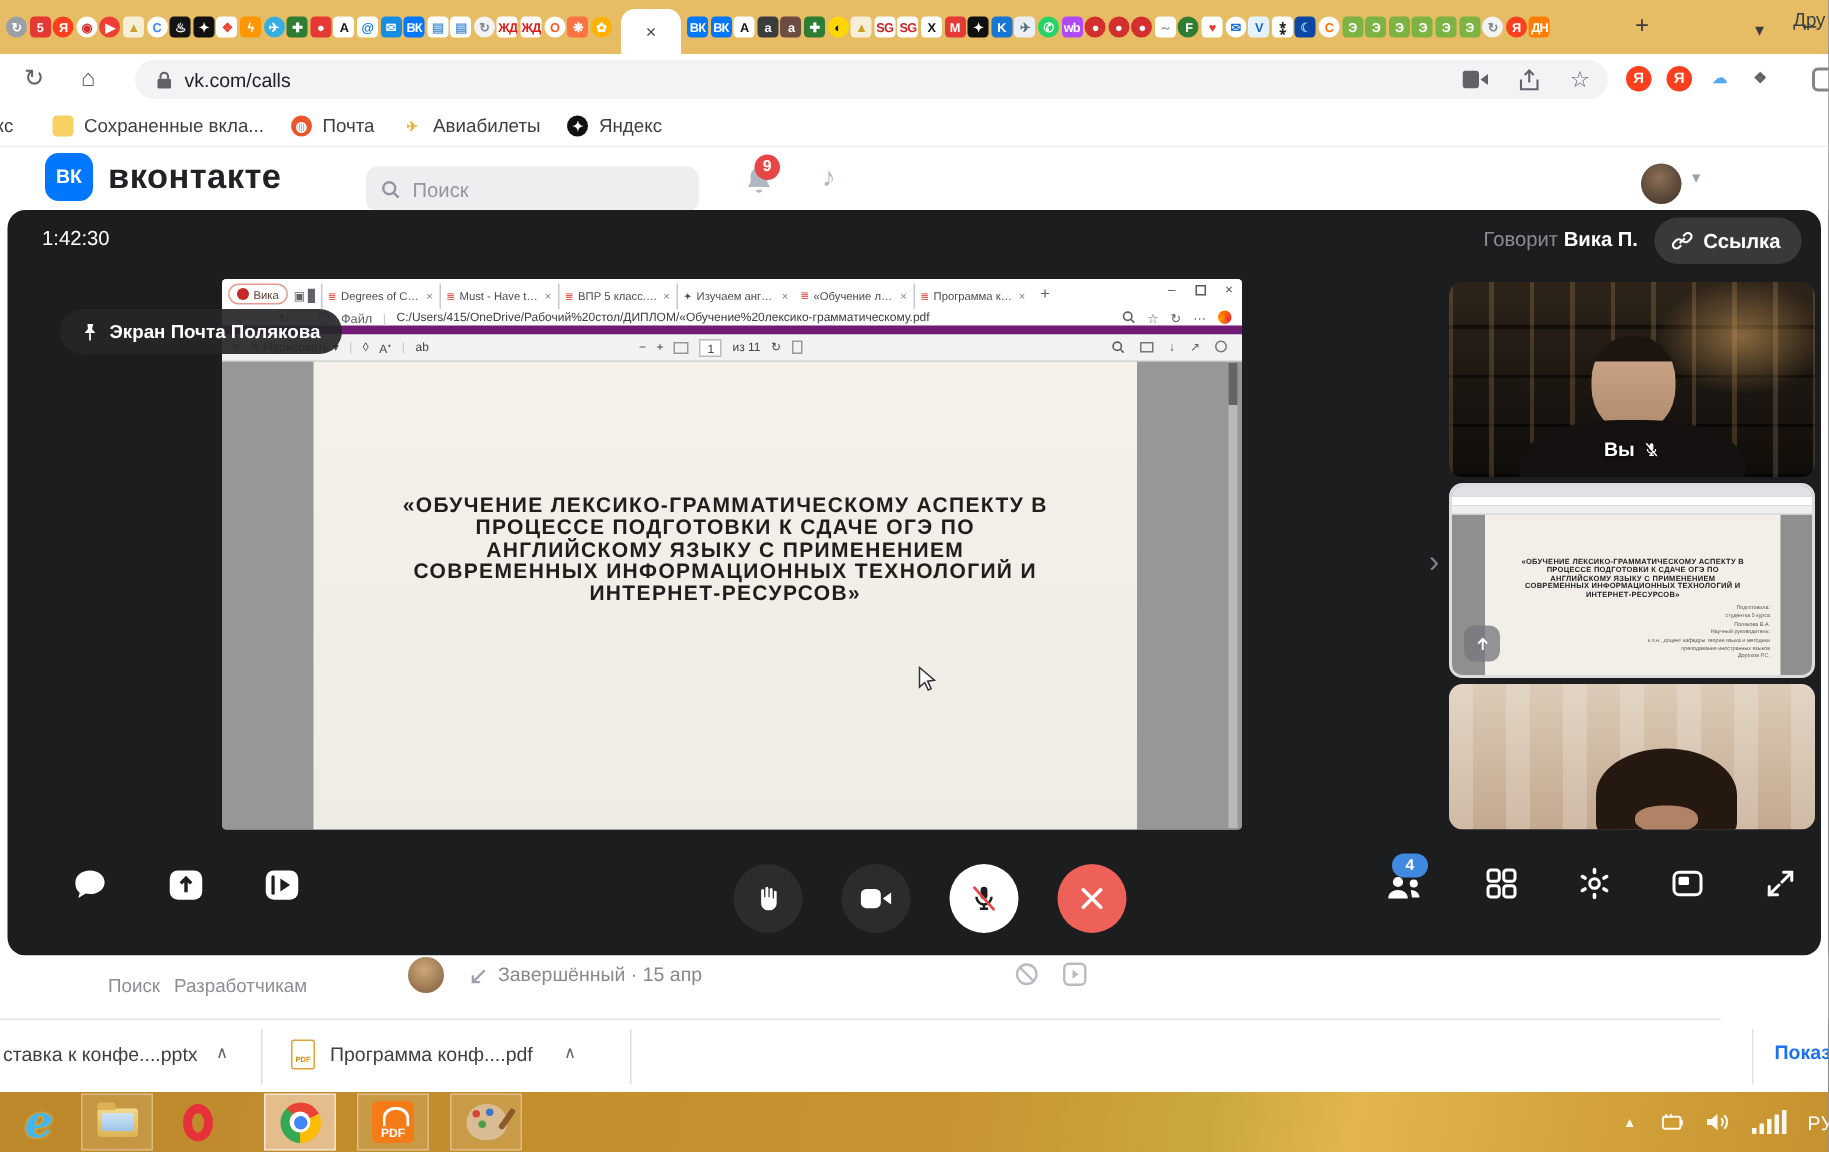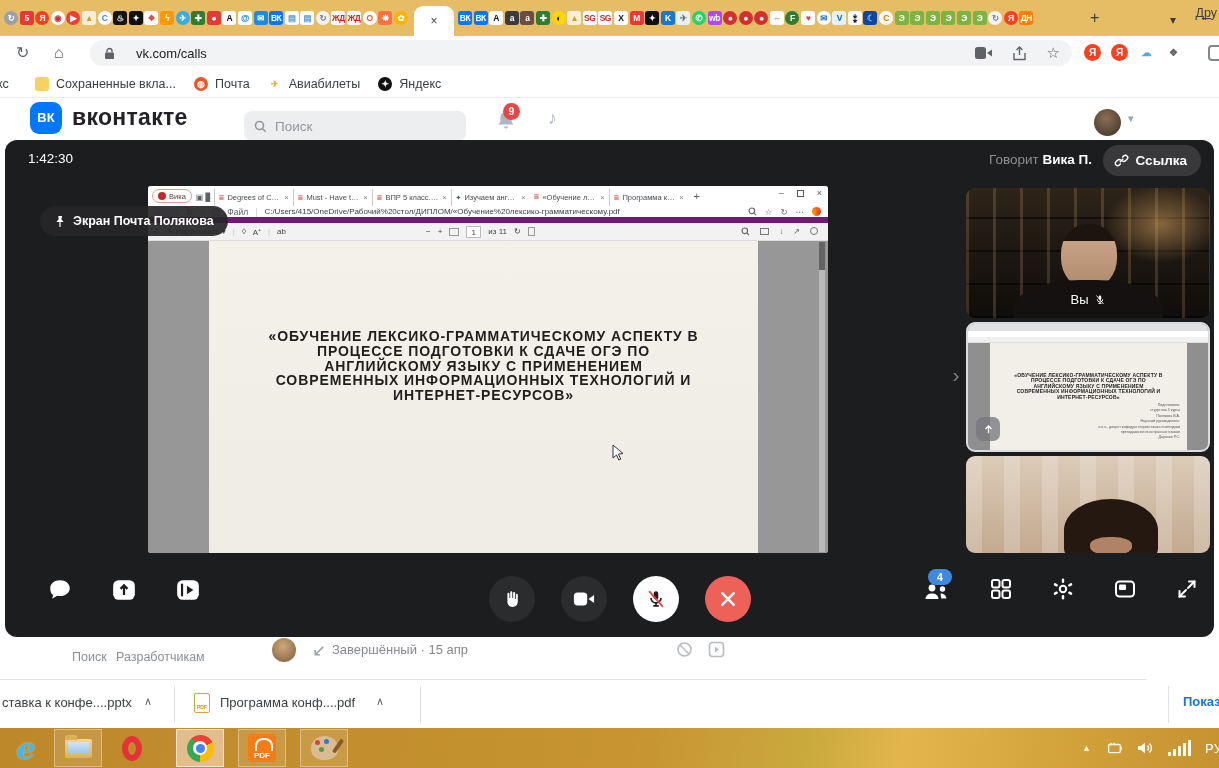--- a/index.html
+++ b/index.html
@@ -13,21 +13,21 @@
   #favs-left{left:4px}
   #favs-right{left:458px}
   .fav{flex:0 0 14px;width:14px;height:14px;border-radius:3px;font-size:8.5px;font-weight:bold;line-height:14px;text-align:center;letter-spacing:-.5px;overflow:hidden}
   #active-tab{left:414px;top:6px;width:40px;height:30px;background:#fff;border-radius:9px 9px 0 0;text-align:center;line-height:30px;color:#49494c;font-size:12px}
   .tsbtn{top:8px;color:#3c3c3e;font-size:16px;line-height:20px}
 
   
   #navbar{left:0;top:36px;width:1219px;height:34px;background:#fff}
   .navico{top:7px;color:#5f6368;font-size:16px;line-height:20px}
   #urlpill{left:90px;top:4px;width:982px;height:26px;background:#f1f3f4;border-radius:13px;display:flex;align-items:center}
-  #urltext{font-size:13px;color:#202124;margin-left:21px}
+  #urltext{font-size:13px;color:#202124;margin-left:8px}
   #pillright{position:absolute;right:12px;top:0;height:26px;display:flex;align-items:center;gap:20px;color:#5f6368}
   #extrow{left:1084px;top:8px;display:flex;gap:10px;align-items:center}
   .ext{width:17px;height:17px;font-size:10px;font-weight:bold;text-align:center;line-height:17px}
   #profbox{left:1208px;top:9px;width:16px;height:16px;border:2px solid #80868b;border-radius:4px}
 
   
   #bookmarks{left:0;top:70px;width:1219px;height:28px;background:#fff;border-bottom:1px solid #ececee;display:flex;align-items:center;gap:18px;font-size:12.5px;color:#3c4043}
   .bm{display:flex;align-items:center;gap:7px;white-space:nowrap}
   .bmico{width:14px;height:14px;font-size:9px;font-weight:bold;line-height:14px;text-align:center}
   #bm-cut{margin-left:-3px;width:20px;overflow:hidden}
@@ -85,21 +85,21 @@
 
   
   .tile{left:961px;width:244px;border-radius:9px;overflow:hidden}
   #tile1{top:48px;height:130px;background:
     radial-gradient(80px 55px at 80% 28%,rgba(230,175,100,.5),transparent 70%),
     repeating-linear-gradient(90deg,rgba(205,160,105,.22) 0 3px,transparent 3px 27px),
     repeating-linear-gradient(0deg,rgba(0,0,0,.55) 0 2px,transparent 2px 33px),
     linear-gradient(180deg,#2e2419,#1a1510 60%,#0f0d0a)}
   .head1{position:absolute;left:95px;top:36px;width:56px;height:64px;border-radius:46%;background:linear-gradient(180deg,#1c150e 0 26%,#c7a184 27%,#b08a6c)}
   .torso1{position:absolute;left:47px;bottom:-26px;width:150px;height:64px;border-radius:45%;background:#151110}
-  .tilelabel{position:absolute;left:0;right:0;bottom:11px;text-align:center;color:#fff;font-size:13px;font-weight:normal;text-shadow:0 1px 3px rgba(0,0,0,.7);display:flex;justify-content:center;align-items:center;gap:5px}
+  .tilelabel{position:absolute;left:0;right:0;bottom:11px;text-align:center;color:#fff;font-size:13px;font-weight:bold;text-shadow:0 1px 3px rgba(0,0,0,.7);display:flex;justify-content:center;align-items:center;gap:5px}
   #tile2{top:182px;height:130px;background:#8f8f8f;border:2px solid #dcdcde}
   .mini-bar1{height:7px;background:#dfe1e5}
   .mini-bar2{height:6px;background:#fff}
   .mini-bar3{height:6px;background:#f0f0f0;border-bottom:1px solid #ddd}
   #mini-paper{position:absolute;left:22px;top:19px;width:197px;bottom:0;background:#f2efe8}
   #mini-title{margin:30px auto 0;width:186px;text-align:center;font-weight:bold;font-size:5px;line-height:5.4px;letter-spacing:.2px;color:#222;white-space:pre-line}
   #mini-credits{margin-top:3px;padding-right:7px;text-align:right;font-size:3.6px;line-height:5.4px;color:#555;white-space:pre-line}
   #tile2 .tilelabel{font-size:15px;color:#ececec;bottom:9px}
   #shareind{position:absolute;left:8px;bottom:9px;width:24px;height:24px;border-radius:7px;background:rgba(120,120,126,.78);display:flex;align-items:center;justify-content:center}
   #tile3{top:316px;height:97px;background:

